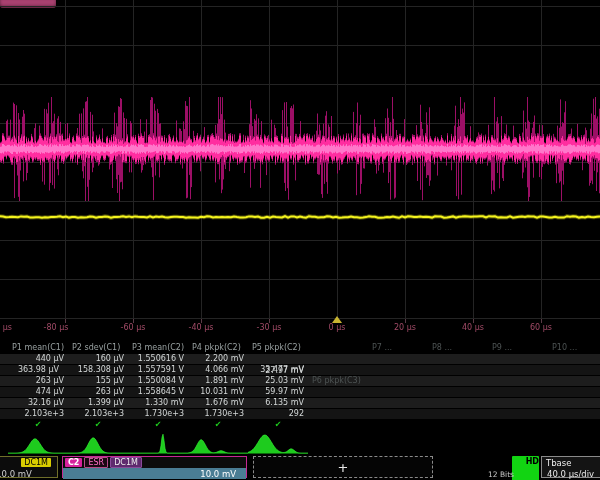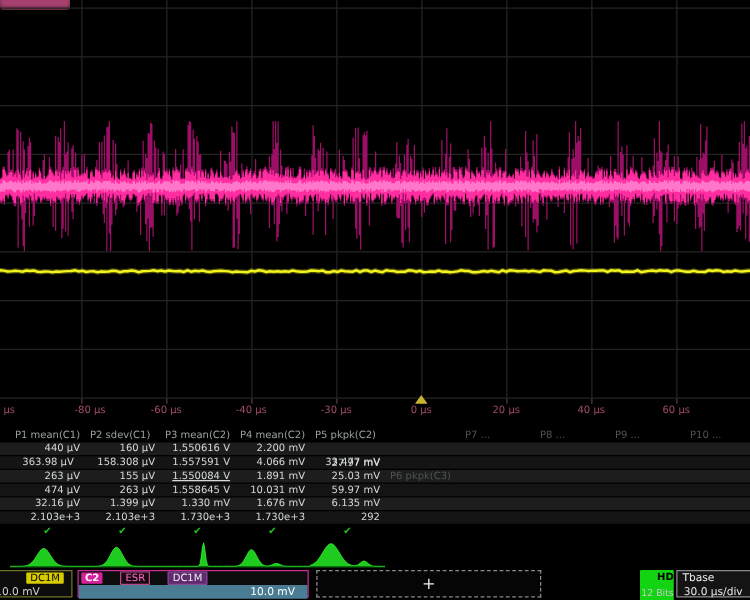--- a/index.html
+++ b/index.html
@@ -22,36 +22,36 @@
   .m-head.dim{color:#4d5353;}
   .m-cell{position:absolute;height:10px;line-height:10px;text-align:right;color:#d4d8d8;white-space:nowrap;}
   .m-check{position:absolute;height:10px;line-height:10px;text-align:center;color:#1ecb1e;font-size:8px;}
   
   #histicons{position:absolute;left:0;top:430px;width:600px;height:25px;}
   #histicons svg{position:absolute;top:0;}
   
   .bottombar{position:absolute;left:0;top:455px;width:600px;height:25px;background:#000;}
   .descbox{position:absolute;top:1px;height:22px;box-sizing:border-box;background:#0c0c0c;}
   .descrow{height:11px;display:flex;align-items:center;overflow:hidden;}
-  .badge{font-size:8px;line-height:9px;padding:0 3px;border-radius:1px;margin-right:14px;white-space:nowrap;}
+  .badge{font-size:8px;line-height:9px;padding:0 3px;border-radius:1px;margin-right:2px;white-space:nowrap;}
   .c1-box{left:-30px;width:88px;border:1px solid #6f6f2a;}
   .c1-coupling{background:#d8cc00;color:#000;margin-left:auto;margin-right:6px;}
   .c1-scale{width:100%;text-align:center;font-size:8.5px;color:#cfcfcf;}
   .c2-box{left:62px;width:185px;border:1px solid #c62a93;}
   .c2-chan{background:#d6219c;color:#fff;margin-left:2px;font-weight:bold;}
   .c2-esr{color:#ff6ec7;border:1px solid #b64a8a;background:#1a0912;}
   .c2-dc1m{background:#5f2a6e;border:1px solid #8a4a9b;color:#eee;}
   .c2-scalerow{background:#4a7d94;}
   .c2-scale{width:100%;text-align:right;padding-right:10px;font-size:8.5px;color:#fff;}
   .add-box{left:253px;width:180px;border:1px dashed #8a8a8a;background:#050505;
            display:flex;align-items:center;justify-content:center;}
   .add-plus{color:#e8e8e8;font-size:13px;line-height:13px;}
   .hd-badge{position:absolute;left:512px;top:1px;width:27px;height:28px;background:#12d412;color:#000;
             font-size:8px;font-weight:bold;text-align:right;line-height:12px;border-radius:1px;}
-  .hd-bits{position:absolute;left:504px;top:15px;width:44px;text-align:center;font-size:7.5px;color:#c8c8c8;}
+  .hd-bits{position:absolute;left:488px;top:15px;width:44px;font-size:7.5px;color:#c8c8c8;}
   .tbase-box{left:541px;width:140px;border:1px solid #8a8a8a;background:#141414;}
   .tbase-label{font-size:8.5px;color:#eee;padding-left:4px;}
   .tbase-scale{font-size:8.5px;color:#e8e8e8;padding-left:5px;}
 </style>
 </head>
 <body>
 
 <div class="screen">
 
   <div class="clip-badge"></div>
@@ -61,21 +61,21 @@
       <path d="M0.5 142.3V162.0M1.5 141.4V163.0M2.5 133.1V160.4M3.5 133.4V163.7M4.5 136.6V157.0M5.5 139.8V156.8M6.5 121.1V159.3M7.5 119.6V155.9M8.5 135.7V156.6M9.5 135.6V158.1M10.5 119.6V161.8M11.5 138.4V164.7M12.5 136.8V164.9M13.5 102.6V158.0M14.5 104.0V198.1M15.5 137.6V159.1M16.5 105.3V164.6M17.5 142.8V175.5M18.5 113.0V196.8M19.5 119.5V201.0M20.5 138.1V170.5M21.5 134.3V159.0M22.5 116.7V160.1M23.5 110.0V181.4M24.5 113.7V158.0M25.5 143.0V162.1M26.5 136.8V180.3M27.5 141.4V173.0M28.5 137.9V161.2M29.5 141.1V161.9M30.5 140.3V157.9M31.5 133.9V158.9M32.5 136.7V162.6M33.5 142.0V161.7M34.5 128.1V158.8M35.5 123.4V160.2M36.5 142.3V158.5M37.5 140.5V161.0M38.5 138.7V160.8M39.5 125.5V160.6M40.5 133.4V165.0M41.5 135.8V159.7M42.5 137.9V181.6M43.5 139.5V162.3M44.5 108.8V184.7M45.5 135.3V158.2M46.5 109.3V160.2M47.5 113.4V160.1M48.5 102.7V162.3M49.5 136.8V190.5M50.5 133.5V182.9M51.5 97.0V159.3M52.5 122.9V185.1M53.5 121.2V160.9M54.5 113.7V188.6M55.5 136.9V160.2M56.5 134.3V155.9M57.5 118.5V169.3M58.5 116.2V175.3M59.5 133.3V158.9M60.5 121.9V156.2M61.5 134.5V162.6M62.5 133.5V161.0M63.5 139.4V164.0M64.5 139.6V161.4M65.5 124.0V157.5M66.5 138.8V159.4M67.5 123.1V157.6M68.5 137.9V156.7M69.5 133.4V155.2M70.5 141.9V161.3M71.5 142.6V159.0M72.5 137.0V162.9M73.5 135.6V159.1M74.5 140.2V155.4M75.5 140.8V162.5M76.5 133.5V155.3M77.5 128.0V164.8M78.5 135.4V158.8M79.5 113.7V158.8M80.5 138.2V155.7M81.5 113.4V160.1M82.5 136.0V171.3M83.5 108.4V178.3M84.5 134.7V166.2M85.5 101.8V201.0M86.5 101.2V158.2M87.5 97.0V186.8M88.5 136.1V201.0M89.5 141.5V179.8M90.5 111.9V155.8M91.5 142.9V162.7M92.5 114.7V172.2M93.5 131.4V167.6M94.5 142.2V157.7M95.5 142.9V160.8M96.5 135.4V162.2M97.5 139.4V162.0M98.5 138.3V165.7M99.5 134.5V164.3M100.5 139.0V159.7M101.5 141.6V156.4M102.5 128.4V156.3M103.5 141.9V160.0M104.5 142.1V161.2M105.5 142.9V160.0M106.5 136.8V155.7M107.5 135.8V156.2M108.5 142.6V157.5M109.5 138.1V169.4M110.5 140.3V164.8M111.5 134.9V163.8M112.5 141.4V188.0M113.5 134.0V160.0M114.5 112.6V156.3M115.5 134.7V161.2M116.5 123.1V179.3M117.5 126.4V193.0M118.5 106.2V174.9M119.5 106.9V201.0M120.5 98.0V182.3M121.5 98.9V181.8M122.5 138.2V189.3M123.5 112.4V162.0M124.5 118.0V162.2M125.5 141.1V163.1M126.5 118.8V163.2M127.5 134.3V156.6M128.5 142.0V157.1M129.5 142.5V172.3M130.5 121.1V156.8M131.5 123.1V172.4M132.5 136.5V159.7M133.5 135.0V161.7M134.5 138.4V159.7M135.5 134.9V164.1M136.5 140.2V163.8M137.5 142.8V160.0M138.5 133.7V164.3M139.5 136.1V160.0M140.5 119.2V163.5M141.5 133.3V172.6M142.5 136.0V170.2M143.5 136.1V165.1M144.5 131.6V161.3M145.5 142.5V164.3M146.5 119.3V157.3M147.5 142.4V155.7M148.5 135.0V161.7M149.5 134.2V157.9M150.5 100.0V160.6M151.5 97.0V167.4M152.5 97.5V177.1M153.5 133.2V200.2M154.5 103.7V156.9M155.5 110.7V175.5M156.5 136.5V161.3M157.5 108.9V162.3M158.5 113.1V160.9M159.5 123.9V177.4M160.5 123.2V156.0M161.5 135.6V160.7M162.5 135.8V155.2M163.5 140.9V157.8M164.5 135.1V164.9M165.5 142.4V160.9M166.5 137.9V155.5M167.5 142.5V159.6M168.5 134.9V160.7M169.5 133.9V161.5M170.5 137.2V161.0M171.5 141.2V162.8M172.5 138.4V155.8M173.5 135.5V155.4M174.5 141.2V157.3M175.5 141.3V163.3M176.5 120.5V160.7M177.5 139.8V160.8M178.5 141.7V159.1M179.5 128.4V156.1M180.5 128.8V164.5M181.5 131.0V159.0M182.5 141.8V168.5M183.5 121.3V159.9M184.5 129.1V163.4M185.5 101.1V158.8M186.5 105.8V198.3M187.5 106.1V197.7M188.5 136.3V159.5M189.5 97.0V174.9M190.5 138.5V199.2M191.5 139.0V187.1M192.5 142.1V155.9M193.5 130.8V158.6M194.5 136.0V162.2M195.5 140.1V155.7M196.5 135.5V162.6M197.5 133.0V161.3M198.5 138.7V158.3M199.5 136.6V161.3M200.5 134.7V171.3M201.5 141.6V155.7M202.5 139.0V158.6M203.5 136.7V159.1M204.5 127.1V157.3M205.5 142.3V161.6M206.5 140.6V159.5M207.5 135.2V155.7M208.5 134.8V156.9M209.5 141.7V159.8M210.5 135.4V161.2M211.5 133.8V155.9M212.5 133.0V160.5M213.5 135.0V161.3M214.5 137.1V158.4M215.5 124.9V182.4M216.5 133.5V159.5M217.5 123.7V164.2M218.5 97.0V164.2M219.5 119.1V179.4M220.5 97.0V159.0M221.5 114.1V193.2M222.5 97.2V189.6M223.5 140.5V179.4M224.5 119.6V164.7M225.5 132.6V169.1M226.5 139.5V160.1M227.5 139.9V157.5M228.5 133.9V157.0M229.5 133.8V171.2M230.5 133.0V162.8M231.5 141.0V155.7M232.5 134.1V159.2M233.5 140.8V161.1M234.5 134.4V158.2M235.5 141.3V159.4M236.5 141.6V159.3M237.5 140.7V164.9M238.5 138.8V158.5M239.5 133.3V163.5M240.5 133.2V162.8M241.5 142.3V162.2M242.5 141.6V161.7M243.5 134.7V157.2M244.5 141.9V173.0M245.5 135.7V163.2M246.5 140.4V162.3M247.5 135.6V157.4M248.5 136.4V156.6M249.5 124.2V159.0M250.5 100.2V187.7M251.5 108.5V157.4M252.5 126.1V156.2M253.5 136.3V162.3M254.5 118.9V168.9M255.5 120.6V163.0M256.5 114.2V159.4M257.5 134.6V161.5M258.5 118.4V160.4M259.5 138.7V161.0M260.5 134.9V187.9M261.5 121.1V161.5M262.5 138.6V164.3M263.5 142.4V159.5M264.5 134.3V156.1M265.5 135.6V161.3M266.5 138.2V175.1M267.5 136.1V160.2M268.5 134.9V161.6M269.5 138.8V161.7M270.5 141.2V156.1M271.5 119.7V158.8M272.5 140.7V161.0M273.5 142.1V156.6M274.5 124.7V156.3M275.5 128.0V164.8M276.5 135.4V156.8M277.5 136.0V162.3M278.5 140.3V159.5M279.5 141.0V155.7M280.5 142.0V162.7M281.5 133.7V158.3M282.5 110.1V163.3M283.5 142.6V162.5M284.5 102.4V182.9M285.5 136.9V191.0M286.5 102.0V159.3M287.5 126.5V188.2M288.5 137.4V199.8M289.5 142.4V155.6M290.5 107.9V159.3M291.5 106.0V159.8M292.5 108.4V155.7M293.5 104.5V164.7M294.5 141.9V158.3M295.5 133.8V180.4M296.5 133.9V155.1M297.5 136.6V161.6M298.5 137.2V162.0M299.5 133.9V160.0M300.5 121.1V159.2M301.5 137.7V155.7M302.5 137.9V157.4M303.5 134.8V159.7M304.5 133.5V155.6M305.5 140.9V164.7M306.5 133.8V155.9M307.5 133.2V163.4M308.5 137.5V163.5M309.5 134.2V160.1M310.5 138.5V155.2M311.5 138.4V158.8M312.5 135.7V157.0M313.5 141.2V163.3M314.5 134.5V159.5M315.5 141.3V159.3M316.5 130.7V157.6M317.5 113.5V174.0M318.5 134.6V174.7M319.5 124.5V174.6M320.5 130.4V164.7M321.5 139.2V194.1M322.5 135.5V197.9M323.5 123.7V162.6M324.5 135.9V183.9M325.5 115.7V162.2M326.5 111.2V181.9M327.5 138.2V193.8M328.5 124.5V163.5M329.5 126.9V157.2M330.5 139.7V157.4M331.5 116.0V160.1M332.5 139.4V163.7M333.5 135.8V160.7M334.5 136.4V161.4M335.5 142.0V157.2M336.5 136.7V162.6M337.5 140.4V173.5M338.5 134.0V160.3M339.5 142.4V170.2M340.5 135.7V160.2M341.5 139.0V164.6M342.5 138.6V164.2M343.5 134.5V160.4M344.5 140.2V158.7M345.5 138.2V156.7M346.5 133.3V155.4M347.5 139.9V163.7M348.5 133.5V158.7M349.5 137.5V161.8M350.5 140.3V158.1M351.5 133.3V160.2M352.5 140.7V161.3M353.5 111.9V157.3M354.5 137.0V158.0M355.5 135.3V160.3M356.5 123.0V195.2M357.5 102.5V164.0M358.5 141.3V164.4M359.5 125.4V157.8M360.5 114.7V193.8M361.5 142.9V183.9M362.5 133.7V157.2M363.5 133.5V168.3M364.5 135.2V168.6M365.5 135.5V157.1M366.5 142.5V158.8M367.5 133.2V159.4M368.5 134.1V160.9M369.5 133.5V158.3M370.5 141.8V163.3M371.5 140.2V163.6M372.5 133.2V155.6M373.5 134.7V159.9M374.5 119.3V160.5M375.5 126.9V164.9M376.5 142.3V173.6M377.5 136.1V160.6M378.5 137.7V170.7M379.5 139.2V165.1M380.5 141.4V157.7M381.5 133.5V157.1M382.5 137.7V163.9M383.5 136.9V172.7M384.5 140.1V160.3M385.5 118.2V159.4M386.5 133.7V157.1M387.5 108.5V156.0M388.5 117.8V183.1M389.5 135.9V172.1M390.5 122.2V199.7M391.5 135.9V163.0M392.5 97.0V158.1M393.5 118.8V156.4M394.5 139.2V198.6M395.5 137.6V197.6M396.5 130.0V162.7M397.5 135.0V159.0M398.5 140.4V163.1M399.5 133.8V162.5M400.5 133.8V157.8M401.5 141.7V155.6M402.5 136.7V159.7M403.5 136.4V164.6M404.5 119.1V157.4M405.5 141.5V158.0M406.5 140.6V165.0M407.5 138.8V163.6M408.5 140.6V162.2M409.5 140.9V161.8M410.5 138.5V160.7M411.5 142.3V155.7M412.5 134.2V165.0M413.5 134.9V159.3M414.5 135.0V163.2M415.5 138.8V156.8M416.5 125.1V159.6M417.5 134.3V181.0M418.5 136.6V158.0M419.5 135.4V158.3M420.5 104.7V189.8M421.5 122.0V156.1M422.5 128.9V200.2M423.5 135.5V156.7M424.5 141.5V166.3M425.5 133.1V162.6M426.5 112.3V177.9M427.5 124.7V175.1M428.5 141.6V175.3M429.5 107.3V185.9M430.5 136.2V180.5M431.5 138.7V155.8M432.5 140.4V160.5M433.5 141.3V158.5M434.5 137.9V164.5M435.5 136.3V157.7M436.5 141.0V158.0M437.5 136.9V175.6M438.5 138.6V156.9M439.5 141.1V158.3M440.5 139.5V160.9M441.5 135.0V161.4M442.5 138.0V157.3M443.5 139.8V158.2M444.5 141.5V158.9M445.5 139.7V158.2M446.5 142.6V165.5M447.5 133.1V156.9M448.5 142.2V159.4M449.5 140.1V159.5M450.5 140.9V158.9M451.5 133.9V170.3M452.5 140.6V156.0M453.5 136.4V160.2M454.5 125.6V161.8M455.5 105.7V156.0M456.5 143.0V196.1M457.5 127.0V155.7M458.5 119.2V199.3M459.5 125.9V162.5M460.5 97.0V158.3M461.5 114.1V194.7M462.5 108.6V156.0M463.5 112.6V161.7M464.5 102.4V156.3M465.5 136.3V155.4M466.5 137.7V161.6M467.5 135.1V159.8M468.5 141.9V161.0M469.5 139.5V156.2M470.5 126.2V163.0M471.5 140.8V160.1M472.5 140.4V160.8M473.5 140.8V156.5M474.5 142.4V159.0M475.5 141.4V162.9M476.5 137.3V164.2M477.5 136.3V161.1M478.5 132.4V159.4M479.5 134.5V158.1M480.5 134.9V163.9M481.5 133.5V158.4M482.5 142.2V163.6M483.5 135.4V159.2M484.5 140.2V159.8M485.5 134.5V159.4M486.5 142.6V158.3M487.5 139.7V165.6M488.5 124.8V161.5M489.5 139.6V161.3M490.5 142.3V162.1M491.5 135.2V194.1M492.5 135.2V180.5M493.5 138.4V189.9M494.5 97.0V191.5M495.5 138.8V155.5M496.5 121.5V161.7M497.5 117.1V173.0M498.5 123.5V160.8M499.5 141.6V188.4M500.5 142.2V162.0M501.5 116.1V159.7M502.5 139.0V178.2M503.5 138.3V181.0M504.5 133.2V164.8M505.5 134.1V161.2M506.5 124.5V159.1M507.5 138.4V161.3M508.5 135.6V155.8M509.5 136.6V159.2M510.5 141.1V158.5M511.5 142.6V158.4M512.5 139.6V161.3M513.5 125.6V155.8M514.5 136.9V162.0M515.5 137.0V163.9M516.5 138.0V159.2M517.5 141.9V164.0M518.5 142.9V160.1M519.5 133.9V160.9M520.5 136.0V162.3M521.5 140.8V159.3M522.5 132.5V178.3M523.5 110.5V172.5M524.5 139.8V160.8M525.5 122.1V167.5M526.5 128.6V161.1M527.5 97.0V187.3M528.5 120.5V201.0M529.5 122.0V196.9M530.5 139.1V156.6M531.5 133.1V156.3M532.5 127.8V163.3M533.5 121.9V177.7M534.5 115.5V155.7M535.5 133.6V161.1M536.5 136.5V162.9M537.5 133.1V163.2M538.5 133.5V160.6M539.5 124.7V177.1M540.5 135.8V161.2M541.5 136.3V179.2M542.5 125.1V166.9M543.5 134.0V163.7M544.5 142.2V164.3M545.5 142.8V163.3M546.5 136.5V160.7M547.5 134.4V163.8M548.5 136.3V164.8M549.5 133.5V155.5M550.5 139.8V163.8M551.5 135.7V155.6M552.5 141.6V161.0M553.5 133.9V157.8M554.5 136.7V156.1M555.5 137.5V164.6M556.5 139.7V183.2M557.5 125.6V163.6M558.5 141.0V173.5M559.5 127.8V182.6M560.5 99.4V181.3M561.5 126.5V201.0M562.5 122.2V170.7M563.5 123.0V184.6M564.5 112.3V163.1M565.5 101.2V162.5M566.5 139.7V162.4M567.5 137.4V159.3M568.5 134.2V158.8M569.5 134.1V164.0M570.5 133.7V164.6M571.5 128.5V162.0M572.5 137.8V159.8M573.5 135.9V156.8M574.5 137.1V158.7M575.5 141.2V157.1M576.5 141.7V160.3M577.5 123.9V159.1M578.5 136.6V161.1M579.5 137.5V155.8M580.5 140.2V160.2M581.5 135.1V157.0M582.5 138.9V170.2M583.5 135.2V160.7M584.5 134.5V159.4M585.5 127.6V161.2M586.5 130.2V155.7M587.5 141.1V163.0M588.5 138.3V164.0M589.5 141.1V185.7M590.5 128.7V183.0M591.5 113.5V180.6M592.5 135.8V184.2M593.5 98.7V158.8M594.5 115.0V170.8M595.5 97.0V159.8M596.5 118.6V191.0M597.5 116.4V172.3M598.5 135.0V162.9M599.5 108.7V193.3" stroke="#9c0f66" stroke-width="1" fill="none"></path>
       <path d="M0.5 143.3V160.1M1.5 142.5V160.9M2.5 135.4V158.7M3.5 135.8V161.5M4.5 138.5V155.8M5.5 141.1V155.6M6.5 140.1V157.7M7.5 137.9V154.8M8.5 137.7V155.5M9.5 137.6V156.7M10.5 141.4V159.9M11.5 140.0V162.4M12.5 138.7V162.5M13.5 141.9V156.7M14.5 135.6V156.3M15.5 139.3V157.6M16.5 140.2V162.3M17.5 143.7V161.9M18.5 136.1V156.2M19.5 142.1V160.5M20.5 139.7V157.4M21.5 136.5V157.5M22.5 140.9V158.4M23.5 136.5V155.7M24.5 135.7V156.6M25.5 143.9V160.1M26.5 138.6V160.5M27.5 142.5V154.7M28.5 139.6V159.4M29.5 142.3V159.9M30.5 141.6V156.6M31.5 136.2V157.4M32.5 138.5V160.6M33.5 143.0V159.8M34.5 143.7V157.3M35.5 140.8V158.5M36.5 143.3V157.1M37.5 141.7V159.2M38.5 140.3V159.0M39.5 135.6V158.8M40.5 135.8V162.6M41.5 137.8V158.1M42.5 139.6V161.0M43.5 140.9V160.3M44.5 137.0V161.6M45.5 137.4V156.8M46.5 140.7V158.5M47.5 137.6V158.4M48.5 143.4V160.3M49.5 138.7V159.1M50.5 135.8V157.9M51.5 142.9V157.7M52.5 137.1V154.9M53.5 139.3V159.1M54.5 136.5V161.9M55.5 138.7V158.6M56.5 136.5V154.9M57.5 141.2V157.6M58.5 142.2V155.1M59.5 135.7V157.4M60.5 136.0V155.1M61.5 141.3V160.6M62.5 135.9V159.2M63.5 140.9V161.8M64.5 141.0V159.6M65.5 139.0V156.2M66.5 140.3V157.9M67.5 138.1V156.3M68.5 139.6V155.6M69.5 135.7V154.3M70.5 142.9V159.5M71.5 143.5V157.5M72.5 138.8V160.9M73.5 137.6V157.6M74.5 141.6V154.4M75.5 142.1V156.6M76.5 135.8V154.3M77.5 136.2V162.4M78.5 137.5V157.3M79.5 136.8V157.3M80.5 139.9V154.7M81.5 142.8V158.4M82.5 138.0V154.2M83.5 137.8V160.2M84.5 136.8V154.2M85.5 138.1V162.0M86.5 137.7V156.8M87.5 136.4V154.9M88.5 138.1V158.2M89.5 142.6V158.1M90.5 140.4V154.8M91.5 143.8V160.6M92.5 136.6V158.7M93.5 141.3V156.2M94.5 143.3V156.4M95.5 143.8V159.0M96.5 137.4V155.8M97.5 140.9V160.1M98.5 139.9V160.1M99.5 136.7V162.0M100.5 140.5V158.1M101.5 142.7V155.3M102.5 138.4V155.2M103.5 143.0V158.3M104.5 143.2V159.4M105.5 143.8V158.3M106.5 138.6V154.7M107.5 137.8V155.1M108.5 143.5V156.2M109.5 139.8V156.6M110.5 141.6V162.4M111.5 137.1V161.6M112.5 142.6V160.7M113.5 136.3V158.3M114.5 141.2V155.2M115.5 136.9V159.3M116.5 138.7V156.5M117.5 143.8V156.2M118.5 139.1V154.4M119.5 141.8V154.7M120.5 140.1V156.7M121.5 141.2V154.1M122.5 139.8V162.4M123.5 143.8V160.0M124.5 142.4V154.2M125.5 142.3V161.0M126.5 138.4V161.1M127.5 136.5V155.5M128.5 143.1V155.8M129.5 143.5V161.9M130.5 140.4V155.6M131.5 136.5V155.7M132.5 138.4V158.1M133.5 137.1V159.8M134.5 140.0V158.1M135.5 137.0V161.9M136.5 141.5V161.6M137.5 143.8V158.3M138.5 136.0V162.0M139.5 138.0V158.4M140.5 136.8V161.4M141.5 135.6V157.0M142.5 138.0V160.1M143.5 138.0V157.0M144.5 143.0V159.5M145.5 143.5V162.0M146.5 143.0V156.0M147.5 143.4V154.7M148.5 137.1V159.8M149.5 136.4V156.6M150.5 137.1V158.8M151.5 137.9V157.9M152.5 139.5V157.9M153.5 135.5V156.7M154.5 137.7V155.7M155.5 140.4V154.3M156.5 138.4V159.5M157.5 143.4V160.3M158.5 136.6V159.1M159.5 136.4V155.2M160.5 141.7V155.0M161.5 137.6V159.0M162.5 137.8V154.3M163.5 142.1V156.4M164.5 137.2V162.5M165.5 143.4V159.1M166.5 139.6V154.5M167.5 143.4V155.6M168.5 141.2V158.9M169.5 136.2V159.6M170.5 138.9V159.2M171.5 142.3V160.7M172.5 140.0V154.7M173.5 137.5V154.5M174.5 142.3V156.0M175.5 142.4V161.2M176.5 137.4V158.9M177.5 141.2V159.0M178.5 142.8V157.6M179.5 141.6V155.0M180.5 141.8V162.2M181.5 141.8V157.5M182.5 142.9V159.5M183.5 140.8V158.2M184.5 143.7V161.3M185.5 143.6V157.3M186.5 140.3V160.4M187.5 139.7V161.6M188.5 138.2V157.9M189.5 136.3V157.1M190.5 140.1V156.6M191.5 140.5V155.4M192.5 143.1V154.9M193.5 141.8V157.2M194.5 138.0V160.2M195.5 141.5V154.7M196.5 137.6V160.6M197.5 135.4V159.5M198.5 140.2V156.9M199.5 138.4V159.5M200.5 136.8V156.0M201.5 142.7V154.7M202.5 140.5V157.2M203.5 138.6V157.6M204.5 139.8V156.1M205.5 143.3V159.7M206.5 141.9V157.9M207.5 137.2V154.7M208.5 136.9V155.8M209.5 142.8V158.2M210.5 137.4V159.4M211.5 136.1V154.9M212.5 135.4V158.8M213.5 137.1V159.5M214.5 138.9V157.0M215.5 138.8V161.1M216.5 135.9V158.0M217.5 139.7V161.9M218.5 136.1V161.9M219.5 140.3V160.6M220.5 138.3V157.5M221.5 138.8V157.0M222.5 138.7V155.2M223.5 141.7V156.6M224.5 139.5V162.3M225.5 142.6V157.3M226.5 141.0V158.4M227.5 141.3V156.2M228.5 136.2V155.8M229.5 141.0V154.8M230.5 135.4V160.7M231.5 142.2V154.7M232.5 136.3V157.6M233.5 142.0V159.3M234.5 143.0V156.8M235.5 142.4V157.8M236.5 142.7V157.8M237.5 142.0V162.5M238.5 140.3V157.1M239.5 135.6V161.3M240.5 135.6V160.7M241.5 143.3V160.2M242.5 142.7V159.8M243.5 140.0V155.9M244.5 143.0V156.1M245.5 137.7V161.1M246.5 141.7V160.3M247.5 137.6V156.1M248.5 138.3V155.5M249.5 141.8V157.5M250.5 135.8V160.5M251.5 140.1V156.2M252.5 139.0V155.1M253.5 138.2V160.3M254.5 137.0V155.2M255.5 140.6V160.9M256.5 136.2V157.8M257.5 136.7V159.6M258.5 136.9V158.7M259.5 140.3V159.2M260.5 137.0V162.5M261.5 138.8V159.6M262.5 140.2V162.0M263.5 143.4V157.9M264.5 136.5V155.0M265.5 137.6V159.4M266.5 139.9V156.6M267.5 138.1V158.5M268.5 141.7V159.7M269.5 140.4V159.8M270.5 142.4V155.1M271.5 138.3V157.3M272.5 141.9V159.2M273.5 143.2V155.4M274.5 137.1V155.2M275.5 136.9V162.4M276.5 137.4V155.6M277.5 138.0V160.3M278.5 141.6V157.9M279.5 142.2V154.7M280.5 143.1V160.6M281.5 136.0V156.9M282.5 136.3V161.1M283.5 143.5V160.5M284.5 138.2V158.4M285.5 138.7V158.6M286.5 137.6V157.8M287.5 139.1V161.6M288.5 139.2V161.2M289.5 143.4V154.6M290.5 135.8V157.8M291.5 142.0V158.2M292.5 143.7V154.7M293.5 143.3V162.3M294.5 143.0V156.9M295.5 136.0V160.3M296.5 141.2V154.2M297.5 138.4V159.7M298.5 139.0V160.1M299.5 136.2V158.3M300.5 136.5V157.7M301.5 139.4V154.7M302.5 139.5V156.1M303.5 136.9V158.1M304.5 135.9V154.6M305.5 142.1V162.4M306.5 136.1V154.8M307.5 135.6V161.2M308.5 139.3V161.3M309.5 136.4V158.5M310.5 140.1V154.3M311.5 140.0V157.4M312.5 137.7V155.8M313.5 142.4V161.1M314.5 142.9V157.9M315.5 142.4V157.8M316.5 139.1V156.3M317.5 137.5V157.9M318.5 136.8V158.1M319.5 137.5V155.5M320.5 143.2V162.3M321.5 140.7V159.3M322.5 137.5V154.3M323.5 136.4V160.5M324.5 137.9V155.2M325.5 141.6V160.2M326.5 139.2V159.0M327.5 139.8V160.5M328.5 137.1V161.3M329.5 139.8V155.9M330.5 141.1V156.2M331.5 136.1V158.5M332.5 140.8V161.5M333.5 137.8V158.9M334.5 138.3V159.6M335.5 143.0V156.0M336.5 138.5V160.5M337.5 141.7V160.5M338.5 136.3V158.6M339.5 143.4V157.8M340.5 137.7V158.5M341.5 140.5V162.2M342.5 140.2V161.9M343.5 136.7V158.7M344.5 141.5V157.2M345.5 139.8V155.5M346.5 135.7V154.4M347.5 141.2V161.5M348.5 139.9V157.3M349.5 139.2V159.8M350.5 141.6V156.7M351.5 135.6V158.5M352.5 141.9V159.4M353.5 138.2V156.0M354.5 138.8V156.6M355.5 137.4V158.6M356.5 139.9V154.9M357.5 138.0V161.7M358.5 142.4V162.1M359.5 138.1V156.5M360.5 139.2V156.8M361.5 143.8V158.2M362.5 142.5V155.9M363.5 135.8V160.7M364.5 137.3V157.3M365.5 137.5V155.9M366.5 143.4V157.3M367.5 135.6V157.9M368.5 136.4V159.1M369.5 139.8V156.9M370.5 142.9V161.2M371.5 141.5V161.4M372.5 135.6V154.6M373.5 136.8V158.3M374.5 137.4V158.8M375.5 137.9V162.5M376.5 143.3V160.7M377.5 138.0V158.8M378.5 139.4V161.8M379.5 140.7V159.4M380.5 142.6V156.4M381.5 135.8V155.9M382.5 139.4V161.7M383.5 138.7V158.8M384.5 141.4V158.6M385.5 136.4V157.8M386.5 136.0V155.9M387.5 141.7V154.9M388.5 142.6V161.2M389.5 137.9V156.1M390.5 139.7V158.9M391.5 137.9V160.9M392.5 141.0V156.8M393.5 142.2V155.3M394.5 140.7V162.3M395.5 139.3V159.5M396.5 138.7V160.6M397.5 137.1V157.5M398.5 141.7V160.9M399.5 136.0V160.5M400.5 136.1V156.5M401.5 142.8V154.6M402.5 138.5V158.1M403.5 138.3V162.2M404.5 137.1V156.2M405.5 142.6V156.7M406.5 141.9V162.6M407.5 140.3V161.4M408.5 141.9V160.2M409.5 142.1V159.9M410.5 140.0V159.0M411.5 143.3V154.7M412.5 136.4V156.6M413.5 137.1V157.7M414.5 137.1V161.0M415.5 140.4V155.6M416.5 136.6V158.0M417.5 136.5V162.3M418.5 138.4V156.7M419.5 137.4V156.9M420.5 135.9V159.0M421.5 141.1V155.0M422.5 141.3V161.4M423.5 137.5V155.5M424.5 142.7V156.5M425.5 135.5V160.5M426.5 136.7V162.2M427.5 139.2V160.1M428.5 142.7V159.5M429.5 139.6V161.2M430.5 138.1V162.1M431.5 140.2V154.7M432.5 141.7V154.4M433.5 142.4V157.1M434.5 139.6V162.2M435.5 138.2V156.4M436.5 142.2V156.6M437.5 138.7V157.9M438.5 140.2V155.7M439.5 142.3V156.9M440.5 140.9V159.1M441.5 137.1V159.6M442.5 139.7V156.0M443.5 141.2V156.8M444.5 142.6V157.4M445.5 141.1V156.8M446.5 143.6V160.1M447.5 135.5V155.7M448.5 143.2V157.8M449.5 141.4V157.9M450.5 142.2V157.4M451.5 136.2V157.1M452.5 141.9V154.9M453.5 138.3V158.5M454.5 140.4V159.9M455.5 135.8V154.9M456.5 143.9V159.0M457.5 140.7V154.7M458.5 138.9V157.1M459.5 141.1V160.5M460.5 136.4V156.9M461.5 143.1V161.4M462.5 143.2V154.9M463.5 140.2V159.8M464.5 136.2V155.2M465.5 138.2V154.5M466.5 139.4V159.7M467.5 137.2V158.2M468.5 143.0V159.2M469.5 140.9V155.1M470.5 138.2V160.9M471.5 142.0V158.4M472.5 141.7V159.0M473.5 142.0V155.4M474.5 143.4V157.5M475.5 142.5V160.8M476.5 139.1V161.9M477.5 138.2V159.3M478.5 139.8V157.8M479.5 136.7V156.8M480.5 137.0V161.7M481.5 135.8V157.0M482.5 143.2V161.4M483.5 137.5V157.7M484.5 141.5V158.2M485.5 136.6V157.9M486.5 143.6V156.9M487.5 141.1V155.2M488.5 136.8V159.6M489.5 141.0V159.5M490.5 143.3V160.2M491.5 137.3V155.0M492.5 137.3V157.2M493.5 140.0V156.2M494.5 140.3V157.6M495.5 140.3V154.5M496.5 142.4V159.8M497.5 138.2V155.3M498.5 143.5V159.0M499.5 142.7V156.8M500.5 143.3V160.1M501.5 135.7V158.1M502.5 140.5V157.5M503.5 139.9V160.5M504.5 135.6V162.5M505.5 136.4V159.4M506.5 137.9V157.6M507.5 140.0V159.4M508.5 137.6V154.8M509.5 138.5V157.7M510.5 142.3V157.1M511.5 143.5V157.0M512.5 141.0V159.5M513.5 139.2V154.8M514.5 138.7V160.0M515.5 138.8V161.7M516.5 139.7V157.7M517.5 143.0V161.8M518.5 143.8V158.5M519.5 136.2V159.1M520.5 137.9V160.3M521.5 142.1V157.8M522.5 141.9V156.3M523.5 137.6V154.2M524.5 141.2V159.0M525.5 142.1V158.2M526.5 142.4V159.3M527.5 136.7V160.9M528.5 139.9V156.6M529.5 138.6V156.7M530.5 140.6V155.5M531.5 135.5V155.2M532.5 137.1V161.1M533.5 136.1V155.2M534.5 142.0V154.7M535.5 135.9V159.3M536.5 138.4V160.8M537.5 135.5V161.1M538.5 135.8V154.8M539.5 140.7V161.1M540.5 137.8V159.4M541.5 138.2V160.6M542.5 137.8V161.5M543.5 136.3V161.5M544.5 143.2V155.5M545.5 143.8V161.1M546.5 138.4V159.0M547.5 136.6V161.6M548.5 138.2V162.4M549.5 135.8V154.5M550.5 141.2V161.6M551.5 137.7V154.6M552.5 142.7V159.2M553.5 141.9V156.5M554.5 138.5V155.0M555.5 139.2V162.3M556.5 141.1V155.1M557.5 140.3V161.4M558.5 142.2V158.4M559.5 142.5V159.0M560.5 142.8V155.0M561.5 138.1V160.3M562.5 136.1V155.3M563.5 139.6V159.2M564.5 140.9V161.0M565.5 140.4V160.5M566.5 141.1V160.4M567.5 139.1V157.7M568.5 136.4V157.4M569.5 136.4V161.7M570.5 136.0V162.3M571.5 138.2V160.0M572.5 139.5V158.2M573.5 137.8V155.7M574.5 138.9V157.2M575.5 142.4V155.9M576.5 142.8V158.6M577.5 137.8V157.6M578.5 138.5V159.3M579.5 139.3V154.8M580.5 141.5V158.5M581.5 137.2V155.8M582.5 140.4V158.8M583.5 137.3V158.9M584.5 136.7V157.8M585.5 143.9V159.4M586.5 138.3V154.7M587.5 142.3V160.9M588.5 139.9V161.8M589.5 142.3V155.6M590.5 141.5V162.2M591.5 138.7V157.6M592.5 137.8V156.2M593.5 139.2V157.4M594.5 143.2V155.3M595.5 142.3V158.2M596.5 138.3V158.0M597.5 136.5V158.4M598.5 137.1V160.8M599.5 138.6V160.1" stroke="#ff2da0" stroke-width="1" fill="none"></path>
       <path d="M0.5 146.8V153.1M1.5 146.5V153.4M2.5 144.0V152.6M3.5 144.1V153.6M4.5 145.1V151.6M5.5 146.0V151.5M6.5 145.7V152.3M7.5 144.9V151.3M8.5 144.8V151.5M9.5 144.8V151.9M10.5 146.1V153.0M11.5 145.6V153.9M12.5 145.2V154.0M13.5 146.3V151.9M14.5 144.1V151.8M15.5 145.4V152.2M16.5 145.7V153.9M17.5 146.9V153.8M18.5 144.3V151.7M19.5 146.4V153.3M20.5 145.5V152.1M21.5 144.4V152.2M22.5 145.9V152.5M23.5 144.4V151.6M24.5 144.1V151.9M25.5 147.0V153.1M26.5 145.1V153.3M27.5 146.5V151.2M28.5 145.5V152.9M29.5 146.4V153.1M30.5 146.2V151.9M31.5 144.3V152.2M32.5 145.1V153.3M33.5 146.7V153.0M34.5 146.9V152.1M35.5 145.9V152.6M36.5 146.8V152.1M37.5 146.2V152.8M38.5 145.7V152.7M39.5 144.1V152.7M40.5 144.1V154.0M41.5 144.9V152.4M42.5 145.5V153.4M43.5 146.0V153.2M44.5 144.5V153.7M45.5 144.7V152.0M46.5 145.9V152.6M47.5 144.8V152.5M48.5 146.8V153.2M49.5 145.2V152.8M50.5 144.1V152.3M51.5 146.7V152.3M52.5 144.6V151.3M53.5 145.4V152.8M54.5 144.4V153.7M55.5 145.2V152.6M56.5 144.4V151.3M57.5 146.0V152.2M58.5 146.4V151.3M59.5 144.1V152.2M60.5 144.2V151.4M61.5 146.1V153.3M62.5 144.2V152.8M63.5 145.9V153.7M64.5 146.0V152.9M65.5 145.3V151.7M66.5 145.7V152.3M67.5 144.9V151.8M68.5 145.5V151.5M69.5 144.1V151.1M70.5 146.7V152.9M71.5 146.9V152.2M72.5 145.2V153.4M73.5 144.8V152.2M74.5 146.2V151.1M75.5 146.3V151.9M76.5 144.1V151.1M77.5 144.3V153.9M78.5 144.7V152.1M79.5 144.5V152.1M80.5 145.6V151.2M81.5 146.6V152.5M82.5 144.9V151.0M83.5 144.8V153.2M84.5 144.5V151.0M85.5 145.0V153.8M86.5 144.8V152.0M87.5 144.4V151.3M88.5 144.9V152.4M89.5 146.6V152.4M90.5 145.8V151.2M91.5 147.0V153.3M92.5 144.4V152.6M93.5 146.1V151.7M94.5 146.8V151.8M95.5 147.0V152.7M96.5 144.7V151.6M97.5 145.9V153.1M98.5 145.6V153.1M99.5 144.4V153.8M100.5 145.8V152.4M101.5 146.6V151.4M102.5 145.1V151.4M103.5 146.7V152.5M104.5 146.7V152.9M105.5 147.0V152.5M106.5 145.1V151.2M107.5 144.8V151.4M108.5 146.9V151.7M109.5 145.5V151.9M110.5 146.2V153.9M111.5 144.6V153.7M112.5 146.5V153.3M113.5 144.3V152.5M114.5 146.0V151.4M115.5 144.5V152.8M116.5 145.2V151.9M117.5 147.0V151.7M118.5 145.3V151.1M119.5 146.3V151.2M120.5 145.7V151.9M121.5 146.0V151.0M122.5 145.6V153.9M123.5 147.0V153.1M124.5 146.5V151.0M125.5 146.4V153.4M126.5 145.1V153.5M127.5 144.4V151.5M128.5 146.7V151.6M129.5 146.8V153.7M130.5 145.7V151.5M131.5 144.4V151.6M132.5 145.1V152.4M133.5 144.6V153.0M134.5 145.6V152.4M135.5 144.6V153.7M136.5 146.2V153.6M137.5 147.0V152.5M138.5 144.2V153.8M139.5 144.9V152.5M140.5 144.5V153.6M141.5 144.1V152.0M142.5 144.9V153.1M143.5 144.9V152.0M144.5 146.7V152.9M145.5 146.9V153.8M146.5 146.7V151.7M147.5 146.8V151.2M148.5 144.6V153.0M149.5 144.4V151.9M150.5 144.6V152.7M151.5 144.9V152.4M152.5 145.4V152.3M153.5 144.1V151.9M154.5 144.8V151.6M155.5 145.7V151.1M156.5 145.0V152.9M157.5 146.8V153.2M158.5 144.4V152.8M159.5 144.4V151.4M160.5 146.2V151.3M161.5 144.8V152.7M162.5 144.8V151.1M163.5 146.4V151.8M164.5 144.6V154.0M165.5 146.8V152.8M166.5 145.5V151.1M167.5 146.8V151.5M168.5 146.1V152.7M169.5 144.3V152.9M170.5 145.2V152.8M171.5 146.5V153.3M172.5 145.6V151.2M173.5 144.8V151.1M174.5 146.4V151.7M175.5 146.5V153.5M176.5 144.7V152.7M177.5 146.1V152.7M178.5 146.6V152.2M179.5 146.2V151.3M180.5 146.3V153.9M181.5 146.2V152.2M182.5 146.6V152.9M183.5 145.9V152.5M184.5 146.9V153.5M185.5 146.9V152.1M186.5 145.7V153.2M187.5 145.5V153.7M188.5 145.0V152.4M189.5 144.3V152.1M190.5 145.6V151.9M191.5 145.8V151.5M192.5 146.7V151.3M193.5 146.2V152.1M194.5 144.9V153.2M195.5 146.1V151.2M196.5 144.8V153.3M197.5 144.0V152.9M198.5 145.7V152.0M199.5 145.1V152.9M200.5 144.5V151.7M201.5 146.6V151.2M202.5 145.8V152.1M203.5 145.1V152.2M204.5 145.6V151.7M205.5 146.8V153.0M206.5 146.3V152.3M207.5 144.6V151.2M208.5 144.5V151.6M209.5 146.6V152.4M210.5 144.7V152.9M211.5 144.2V151.3M212.5 144.0V152.7M213.5 144.6V152.9M214.5 145.2V152.0M215.5 145.2V153.5M216.5 144.2V152.4M217.5 145.5V153.8M218.5 144.2V153.8M219.5 145.7V153.3M220.5 145.0V152.2M221.5 145.2V152.0M222.5 145.2V151.4M223.5 146.2V151.9M224.5 145.4V153.9M225.5 146.5V152.1M226.5 146.0V152.5M227.5 146.1V151.7M228.5 144.3V151.6M229.5 146.0V151.2M230.5 144.0V153.3M231.5 146.4V151.2M232.5 144.3V152.2M233.5 146.3V152.8M234.5 146.7V152.0M235.5 146.5V152.3M236.5 146.6V152.3M237.5 146.3V154.0M238.5 145.7V152.1M239.5 144.1V153.5M240.5 144.1V153.3M241.5 146.8V153.1M242.5 146.6V153.0M243.5 145.6V151.6M244.5 146.7V151.7M245.5 144.8V153.5M246.5 146.2V153.2M247.5 144.8V151.7M248.5 145.0V151.5M249.5 146.3V152.2M250.5 144.1V153.3M251.5 145.7V151.7M252.5 145.3V151.4M253.5 145.0V153.2M254.5 144.6V151.4M255.5 145.8V153.4M256.5 144.3V152.3M257.5 144.5V152.9M258.5 144.5V152.6M259.5 145.7V152.8M260.5 144.6V154.0M261.5 145.2V153.0M262.5 145.7V153.8M263.5 146.8V152.4M264.5 144.4V151.3M265.5 144.8V152.9M266.5 145.6V151.9M267.5 144.9V152.6M268.5 146.2V153.0M269.5 145.8V153.0M270.5 146.5V151.3M271.5 145.0V152.1M272.5 146.3V152.8M273.5 146.7V151.5M274.5 144.6V151.4M275.5 144.5V153.9M276.5 144.7V151.5M277.5 144.9V153.2M278.5 146.2V152.4M279.5 146.4V151.2M280.5 146.7V153.3M281.5 144.2V152.0M282.5 144.3V153.5M283.5 146.9V153.3M284.5 145.0V152.5M285.5 145.2V152.6M286.5 144.8V152.3M287.5 145.3V153.7M288.5 145.3V153.5M289.5 146.8V151.2M290.5 144.1V152.3M291.5 146.3V152.4M292.5 146.9V151.2M293.5 146.8V153.9M294.5 146.7V152.0M295.5 144.2V153.2M296.5 146.1V151.0M297.5 145.1V153.0M298.5 145.3V153.1M299.5 144.3V152.5M300.5 144.4V152.3M301.5 145.4V151.2M302.5 145.5V151.7M303.5 144.5V152.4M304.5 144.2V151.2M305.5 146.4V153.9M306.5 144.2V151.3M307.5 144.1V153.5M308.5 145.4V153.5M309.5 144.4V152.5M310.5 145.6V151.1M311.5 145.6V152.2M312.5 144.8V151.6M313.5 146.5V153.5M314.5 146.6V152.3M315.5 146.5V152.3M316.5 145.3V151.8M317.5 144.8V152.4M318.5 144.5V152.4M319.5 144.8V151.5M320.5 146.7V153.9M321.5 145.9V152.9M322.5 144.8V151.1M323.5 144.3V153.3M324.5 144.9V151.4M325.5 146.2V153.2M326.5 145.3V152.7M327.5 145.5V153.3M328.5 144.6V153.5M329.5 145.5V151.7M330.5 146.0V151.7M331.5 144.2V152.5M332.5 145.9V153.6M333.5 144.8V152.7M334.5 145.0V152.9M335.5 146.7V151.7M336.5 145.1V153.3M337.5 146.2V153.2M338.5 144.3V152.6M339.5 146.8V152.3M340.5 144.8V152.6M341.5 145.8V153.9M342.5 145.7V153.8M343.5 144.4V152.6M344.5 146.2V152.1M345.5 145.6V151.5M346.5 144.1V151.1M347.5 146.1V153.6M348.5 145.6V152.1M349.5 145.3V153.0M350.5 146.2V151.9M351.5 144.1V152.6M352.5 146.3V152.9M353.5 145.0V151.7M354.5 145.2V151.9M355.5 144.7V152.6M356.5 145.6V151.3M357.5 144.9V153.7M358.5 146.5V153.8M359.5 144.9V151.9M360.5 145.3V151.9M361.5 147.0V152.5M362.5 146.5V151.7M363.5 144.1V153.3M364.5 144.7V152.1M365.5 144.8V151.6M366.5 146.8V152.1M367.5 144.1V152.3M368.5 144.3V152.8M369.5 145.6V152.0M370.5 146.6V153.5M371.5 146.1V153.6M372.5 144.1V151.2M373.5 144.5V152.5M374.5 144.7V152.7M375.5 144.9V154.0M376.5 146.8V153.3M377.5 144.9V152.7M378.5 145.4V153.7M379.5 145.9V152.9M380.5 146.5V151.8M381.5 144.1V151.6M382.5 145.4V153.7M383.5 145.2V152.7M384.5 146.1V152.6M385.5 144.4V152.3M386.5 144.2V151.6M387.5 146.2V151.3M388.5 146.5V153.5M389.5 144.9V151.7M390.5 145.5V152.7M391.5 144.9V153.4M392.5 146.0V151.9M393.5 146.4V151.4M394.5 145.9V153.9M395.5 145.4V152.9M396.5 145.2V153.3M397.5 144.6V152.2M398.5 146.2V153.4M399.5 144.2V153.2M400.5 144.2V151.9M401.5 146.6V151.2M402.5 145.1V152.4M403.5 145.0V153.9M404.5 144.6V151.7M405.5 146.6V151.9M406.5 146.3V154.0M407.5 145.7V153.6M408.5 146.3V153.2M409.5 146.4V153.0M410.5 145.6V152.7M411.5 146.8V151.2M412.5 144.4V151.9M413.5 144.6V152.3M414.5 144.6V153.5M415.5 145.7V151.5M416.5 144.4V152.4M417.5 144.4V153.9M418.5 145.1V151.9M419.5 144.7V152.0M420.5 144.2V152.7M421.5 146.0V151.3M422.5 146.1V153.6M423.5 144.8V151.5M424.5 146.6V151.9M425.5 144.0V153.3M426.5 144.5V153.8M427.5 145.3V153.1M428.5 146.6V152.9M429.5 145.5V153.5M430.5 145.0V153.8M431.5 145.7V151.2M432.5 146.2V151.1M433.5 146.5V152.0M434.5 145.5V153.9M435.5 145.0V151.8M436.5 146.4V151.9M437.5 145.2V152.3M438.5 145.7V151.6M439.5 146.4V152.0M440.5 146.0V152.8M441.5 144.6V152.9M442.5 145.5V151.7M443.5 146.0V152.0M444.5 146.5V152.2M445.5 146.0V152.0M446.5 146.9V153.1M447.5 144.0V151.6M448.5 146.8V152.3M449.5 146.1V152.3M450.5 146.4V152.2M451.5 144.3V152.0M452.5 146.3V151.3M453.5 145.0V152.6M454.5 145.8V153.0M455.5 144.1V151.3M456.5 147.0V152.7M457.5 145.9V151.2M458.5 145.2V152.1M459.5 146.0V153.2M460.5 144.3V152.0M461.5 146.7V153.6M462.5 146.8V151.3M463.5 145.7V153.0M464.5 144.3V151.4M465.5 145.0V151.1M466.5 145.4V153.0M467.5 144.6V152.4M468.5 146.7V152.8M469.5 146.0V151.4M470.5 145.0V153.4M471.5 146.3V152.5M472.5 146.2V152.7M473.5 146.3V151.5M474.5 146.8V152.2M475.5 146.5V153.4M476.5 145.3V153.8M477.5 145.0V152.8M478.5 145.6V152.3M479.5 144.5V151.9M480.5 144.6V153.7M481.5 144.2V152.0M482.5 146.8V153.6M483.5 144.7V152.3M484.5 146.1V152.4M485.5 144.4V152.3M486.5 146.9V152.0M487.5 146.0V151.4M488.5 144.5V152.9M489.5 146.0V152.9M490.5 146.8V153.1M491.5 144.7V151.3M492.5 144.7V152.1M493.5 145.6V151.7M494.5 145.7V152.2M495.5 145.7V151.2M496.5 146.5V153.0M497.5 145.0V151.4M498.5 146.9V152.7M499.5 146.6V152.0M500.5 146.8V153.1M501.5 144.1V152.4M502.5 145.8V152.2M503.5 145.6V153.3M504.5 144.1V153.9M505.5 144.3V152.9M506.5 144.9V152.2M507.5 145.6V152.9M508.5 144.8V151.2M509.5 145.1V152.3M510.5 146.4V152.1M511.5 146.9V152.0M512.5 146.0V152.9M513.5 145.3V151.2M514.5 145.2V153.1M515.5 145.2V153.7M516.5 145.5V152.3M517.5 146.7V153.7M518.5 147.0V152.5M519.5 144.3V152.8M520.5 144.9V153.2M521.5 146.4V152.3M522.5 146.3V151.8M523.5 144.8V151.0M524.5 146.1V152.7M525.5 146.4V152.5M526.5 146.5V152.8M527.5 144.5V153.4M528.5 145.6V151.9M529.5 145.1V151.9M530.5 145.8V151.5M531.5 144.0V151.4M532.5 144.6V153.5M533.5 144.2V151.4M534.5 146.3V151.2M535.5 144.2V152.8M536.5 145.1V153.4M537.5 144.0V153.5M538.5 144.1V151.2M539.5 145.9V153.5M540.5 144.8V152.9M541.5 145.0V153.3M542.5 144.8V153.6M543.5 144.3V153.6M544.5 146.8V151.5M545.5 147.0V153.5M546.5 145.1V152.7M547.5 144.4V153.6M548.5 145.0V153.9M549.5 144.1V151.1M550.5 146.0V153.6M551.5 144.8V151.2M552.5 146.6V152.8M553.5 146.3V151.8M554.5 145.1V151.3M555.5 145.3V153.9M556.5 146.0V151.4M557.5 145.7V153.6M558.5 146.4V152.5M559.5 146.5V152.7M560.5 146.6V151.3M561.5 145.0V153.2M562.5 144.2V151.4M563.5 145.5V152.8M564.5 145.9V153.4M565.5 145.8V153.3M566.5 146.0V153.2M567.5 145.3V152.3M568.5 144.4V152.2M569.5 144.3V153.7M570.5 144.2V153.9M571.5 145.0V153.1M572.5 145.4V152.5M573.5 144.9V151.5M574.5 145.2V152.1M575.5 146.5V151.6M576.5 146.6V152.6M577.5 144.9V152.2M578.5 145.1V152.8M579.5 145.4V151.2M580.5 146.2V152.6M581.5 144.6V151.6M582.5 145.8V152.7M583.5 144.7V152.7M584.5 144.5V152.3M585.5 147.0V152.9M586.5 145.0V151.2M587.5 146.4V153.4M588.5 145.6V153.7M589.5 146.4V151.5M590.5 146.1V153.8M591.5 145.2V152.3M592.5 144.8V151.8M593.5 145.3V152.2M594.5 146.7V151.4M595.5 146.4V152.4M596.5 145.0V152.4M597.5 144.4V152.5M598.5 144.6V153.4M599.5 145.1V153.1" stroke="#ff7fce" stroke-width="1" fill="none" opacity="0.9"></path>
       <path d="M0 217L0 216.3L3 216.5L6 217.2L9 217.1L12 216.7L15 216.9L18 217.3L21 216.4L24 216.8L27 216.5L30 217.4L33 217.6L36 217.2L39 217.3L42 217.8L45 217.2L48 217.4L51 217.1L54 216.9L57 216.8L60 216.3L63 217.2L66 216.6L69 217.6L72 217.1L75 217.0L78 217.7L81 217.2L84 217.4L87 217.2L90 216.6L93 216.8L96 217.7L99 217.0L102 217.0L105 216.4L108 216.8L111 217.8L114 217.0L117 216.9L120 216.7L123 216.3L126 216.9L129 216.4L132 217.2L135 216.4L138 216.8L141 217.0L144 216.9L147 217.5L150 216.3L153 217.4L156 216.6L159 217.0L162 216.5L165 217.2L168 217.6L171 217.0L174 216.8L177 216.7L180 216.9L183 217.1L186 217.7L189 217.2L192 217.5L195 217.6L198 217.8L201 216.7L204 217.2L207 216.3L210 216.6L213 217.5L216 217.1L219 217.3L222 217.0L225 217.3L228 217.0L231 217.3L234 216.5L237 217.0L240 217.4L243 217.4L246 217.2L249 216.4L252 216.6L255 216.9L258 216.5L261 217.7L264 217.7L267 216.8L270 217.6L273 216.5L276 217.0L279 217.2L282 217.4L285 216.2L288 217.6L291 216.4L294 216.4L297 217.5L300 216.5L303 217.2L306 217.7L309 216.2L312 216.7L315 216.8L318 217.5L321 217.3L324 217.3L327 216.3L330 216.5L333 217.4L336 216.7L339 217.7L342 217.5L345 217.2L348 217.3L351 216.5L354 217.3L357 217.2L360 217.7L363 217.5L366 217.1L369 216.3L372 216.8L375 216.8L378 217.7L381 217.7L384 217.4L387 216.9L390 217.3L393 216.6L396 217.2L399 217.8L402 216.3L405 217.4L408 216.3L411 216.5L414 217.0L417 216.9L420 216.6L423 217.1L426 216.7L429 217.1L432 217.6L435 216.3L438 216.5L441 216.6L444 217.7L447 217.6L450 217.0L453 216.4L456 217.7L459 216.8L462 216.6L465 216.3L468 216.5L471 216.7L474 216.5L477 216.5L480 216.3L483 216.3L486 217.5L489 216.2L492 216.6L495 216.3L498 217.6L501 217.3L504 217.4L507 217.4L510 216.3L513 217.7L516 217.2L519 216.7L522 216.4L525 217.0L528 216.3L531 216.6L534 216.5L537 217.6L540 216.5L543 216.4L546 216.9L549 217.4L552 217.4L555 216.7L558 217.4L561 217.5L564 217.6L567 216.2L570 216.8L573 216.3L576 216.5L579 217.6L582 217.1L585 217.4L588 216.5L591 217.0L594 217.2L597 216.8L600 216.6" stroke="#f4f41e" stroke-width="4" fill="none" opacity="0.3"></path>
       <path d="M0 217L0 216.3L3 216.5L6 217.2L9 217.1L12 216.7L15 216.9L18 217.3L21 216.4L24 216.8L27 216.5L30 217.4L33 217.6L36 217.2L39 217.3L42 217.8L45 217.2L48 217.4L51 217.1L54 216.9L57 216.8L60 216.3L63 217.2L66 216.6L69 217.6L72 217.1L75 217.0L78 217.7L81 217.2L84 217.4L87 217.2L90 216.6L93 216.8L96 217.7L99 217.0L102 217.0L105 216.4L108 216.8L111 217.8L114 217.0L117 216.9L120 216.7L123 216.3L126 216.9L129 216.4L132 217.2L135 216.4L138 216.8L141 217.0L144 216.9L147 217.5L150 216.3L153 217.4L156 216.6L159 217.0L162 216.5L165 217.2L168 217.6L171 217.0L174 216.8L177 216.7L180 216.9L183 217.1L186 217.7L189 217.2L192 217.5L195 217.6L198 217.8L201 216.7L204 217.2L207 216.3L210 216.6L213 217.5L216 217.1L219 217.3L222 217.0L225 217.3L228 217.0L231 217.3L234 216.5L237 217.0L240 217.4L243 217.4L246 217.2L249 216.4L252 216.6L255 216.9L258 216.5L261 217.7L264 217.7L267 216.8L270 217.6L273 216.5L276 217.0L279 217.2L282 217.4L285 216.2L288 217.6L291 216.4L294 216.4L297 217.5L300 216.5L303 217.2L306 217.7L309 216.2L312 216.7L315 216.8L318 217.5L321 217.3L324 217.3L327 216.3L330 216.5L333 217.4L336 216.7L339 217.7L342 217.5L345 217.2L348 217.3L351 216.5L354 217.3L357 217.2L360 217.7L363 217.5L366 217.1L369 216.3L372 216.8L375 216.8L378 217.7L381 217.7L384 217.4L387 216.9L390 217.3L393 216.6L396 217.2L399 217.8L402 216.3L405 217.4L408 216.3L411 216.5L414 217.0L417 216.9L420 216.6L423 217.1L426 216.7L429 217.1L432 217.6L435 216.3L438 216.5L441 216.6L444 217.7L447 217.6L450 217.0L453 216.4L456 217.7L459 216.8L462 216.6L465 216.3L468 216.5L471 216.7L474 216.5L477 216.5L480 216.3L483 216.3L486 217.5L489 216.2L492 216.6L495 216.3L498 217.6L501 217.3L504 217.4L507 217.4L510 216.3L513 217.7L516 217.2L519 216.7L522 216.4L525 217.0L528 216.3L531 216.6L534 216.5L537 217.6L540 216.5L543 216.4L546 216.9L549 217.4L552 217.4L555 216.7L558 217.4L561 217.5L564 217.6L567 216.2L570 216.8L573 216.3L576 216.5L579 217.6L582 217.1L585 217.4L588 216.5L591 217.0L594 217.2L597 216.8L600 216.6" stroke="#f4f41e" stroke-width="2" fill="none"></path>
     </svg>
 
   <div id="axis">
       <span class="tick-label" style="left: -3px;">-100 µs</span>
       <div class="tick-mark" style="left: 65px;"></div>
-      <span class="tick-label" style="left: 72px;">-80 µs</span>
+      <span class="tick-label" style="left: 56px;">-80 µs</span>
       <div class="tick-mark" style="left: 133px;"></div>
       <span class="tick-label" style="left: 133px;">-60 µs</span>
       <div class="tick-mark" style="left: 201px;"></div>
       <span class="tick-label" style="left: 201px;">-40 µs</span>
       <div class="tick-mark" style="left: 269px;"></div>
       <span class="tick-label" style="left: 269px;">-30 µs</span>
       <div class="tick-mark" style="left: 337px;"></div>
       <span class="tick-label" style="left: 337px;">0 µs</span>
       <div class="tick-mark" style="left: 405px;"></div>
       <span class="tick-label" style="left: 405px;">20 µs</span>
@@ -105,26 +105,26 @@
       <div class="m-cell" style="left: 68px; width: 56px; top: 12px;">160 µV</div>
       <div class="m-cell" style="left: 68px; width: 56px; top: 23px;">158.308 µV</div>
       <div class="m-cell" style="left: 68px; width: 56px; top: 34px;">155 µV</div>
       <div class="m-cell" style="left: 68px; width: 56px; top: 45px;">263 µV</div>
       <div class="m-cell" style="left: 68px; width: 56px; top: 56px;">1.399 µV</div>
       <div class="m-cell" style="left: 68px; width: 56px; top: 67px;">2.103e+3</div>
       <div class="m-check" style="left: 68px; width: 60px; top: 78px;">✔</div>
       <div class="m-head" style="left: 132px; top: 1px;">P3 mean(C2)</div>
       <div class="m-cell" style="left: 128px; width: 56px; top: 12px;">1.550616 V</div>
       <div class="m-cell" style="left: 128px; width: 56px; top: 23px;">1.557591 V</div>
-      <div class="m-cell" style="left: 128px; width: 56px; top: 34px; text-decoration: underline;">1.550084 V</div>
+      <div class="m-cell" style="left: 128px; width: 56px; top: 34px;">1.550084 V</div>
       <div class="m-cell" style="left: 128px; width: 56px; top: 45px;">1.558645 V</div>
       <div class="m-cell" style="left: 128px; width: 56px; top: 56px;">1.330 mV</div>
       <div class="m-cell" style="left: 128px; width: 56px; top: 67px;">1.730e+3</div>
       <div class="m-check" style="left: 128px; width: 60px; top: 78px;">✔</div>
-      <div class="m-head" style="left: 192px; top: 1px;">P4 mean(C2)</div>
+      <div class="m-head" style="left: 192px; top: 1px;">P4 pkpk(C2)</div>
       <div class="m-cell" style="left: 188px; width: 56px; top: 12px;">2.200 mV</div>
       <div class="m-cell" style="left: 188px; width: 56px; top: 23px;">4.066 mV</div>
       <div class="m-cell" style="left: 188px; width: 56px; top: 34px;">1.891 mV</div>
       <div class="m-cell" style="left: 188px; width: 56px; top: 45px;">10.031 mV</div>
       <div class="m-cell" style="left: 188px; width: 56px; top: 56px;">1.676 mV</div>
       <div class="m-cell" style="left: 188px; width: 56px; top: 67px;">1.730e+3</div>
       <div class="m-check" style="left: 188px; width: 60px; top: 78px;">✔</div>
       <div class="m-head" style="left: 252px; top: 1px;">P5 pkpk(C2)</div>
       <div class="m-cell" style="left: 248px; width: 56px; top: 24px;">27.97 mV</div>
       <div class="m-cell" style="left: 248px; width: 56px; top: 23px;">33.477 mV</div>
@@ -190,18 +190,18 @@
     </div>
 
     <div class="hd-badge">HD</div>
     <div class="hd-bits">12 Bits</div>
 
     <div class="descbox tbase-box">
       <div class="descrow">
         <span class="tbase-label">Tbase</span>
       </div>
       <div class="descrow">
-        <span class="tbase-scale">30.0 µs/div</span>
+        <span class="tbase-scale">40.0 µs/div</span>
       </div>
     </div>
 
   </div>
 </div>
 
 </body></html>

